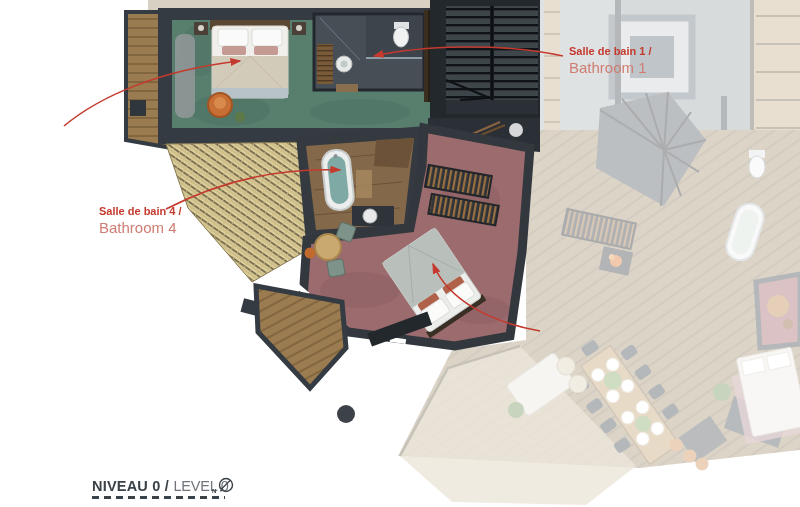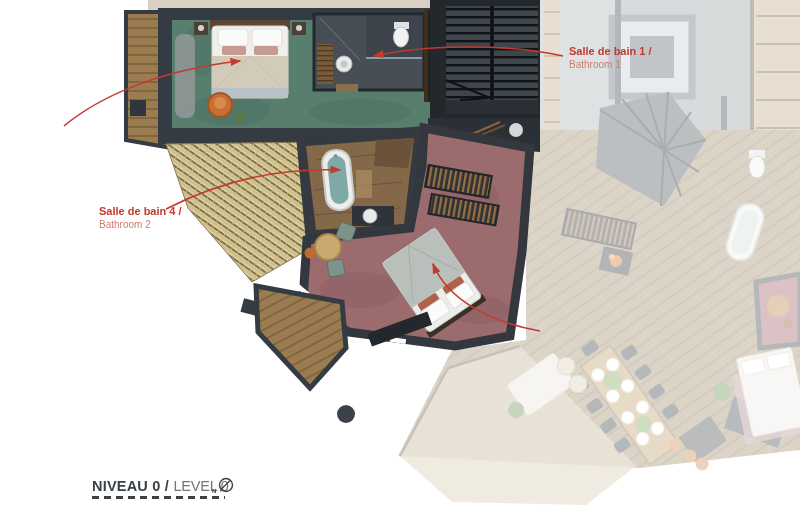--- a/index.html
+++ b/index.html
@@ -3,21 +3,21 @@
 <meta charset="utf-8">
 <style>
   html,body{margin:0;padding:0;background:#ffffff;}
   .stage{
     position:relative;width:800px;height:507px;overflow:hidden;background:#ffffff;
     font-family:"Liberation Sans",sans-serif;
   }
   .plan-svg{position:absolute;left:0;top:0;}
   .ann{position:absolute;line-height:1.25;white-space:nowrap;}
   .ann-title{font-size:11px;font-weight:bold;color:var(--accent,#c43a2e);}
-  .ann-sub{font-size:10px;color:var(--accent-light,#cf7d72);}
+  .ann-sub{font-size:15px;color:var(--accent-light,#cf7d72);}
   .footer{position:absolute;left:92px;top:477px;white-space:nowrap;}
   .lvl-fr{font-size:14.5px;font-weight:bold;color:var(--ink,#3a4147);letter-spacing:.2px;}
   .lvl-en{font-size:14.5px;color:var(--ink-light,#70767c);letter-spacing:-.2px;}
   .compass{position:absolute;left:210px;top:476px;}
   .dash-line{
     position:absolute;left:92px;top:496px;width:133px;height:2.6px;
     background:repeating-linear-gradient(90deg,var(--ink,#3a4147) 0 7px,transparent 7px 12px);
   }
   .leader{fill:none;stroke:var(--accent,#c43a2e);stroke-width:1.6;}
 </style>
@@ -337,21 +337,21 @@
       <path class="leader" d="M 540,331 C 490,322 448,300 433,264" marker-end="url(#arrow)"></path>
     </g>
   </svg>
 
   <div class="ann" style="left:569px;top:45px">
     <div class="ann-title">Salle de bain 1 /</div>
     <div class="ann-sub">Bathroom 1</div>
   </div>
   <div class="ann" style="left:99px;top:205px">
     <div class="ann-title">Salle de bain 4 /</div>
-    <div class="ann-sub">Bathroom 2</div>
+    <div class="ann-sub">Bathroom 4</div>
   </div>
 
   <div class="footer">
     <span class="lvl-fr">NIVEAU 0 /</span>
     <span class="lvl-en">LEVEL 0</span>
   </div>
   <svg class="compass" width="30" height="22" viewBox="0 0 30 22">
     <circle cx="16" cy="9" r="6.5" fill="none" stroke="#3a4147" stroke-width="1.4"></circle>
     <line x1="20" y1="4.5" x2="11" y2="13.5" stroke="#3a4147" stroke-width="1.3"></line>
     <path d="M 9.6,15 L 12.8,12.2 L 11.2,15.8 Z" fill="#3a4147"></path>

